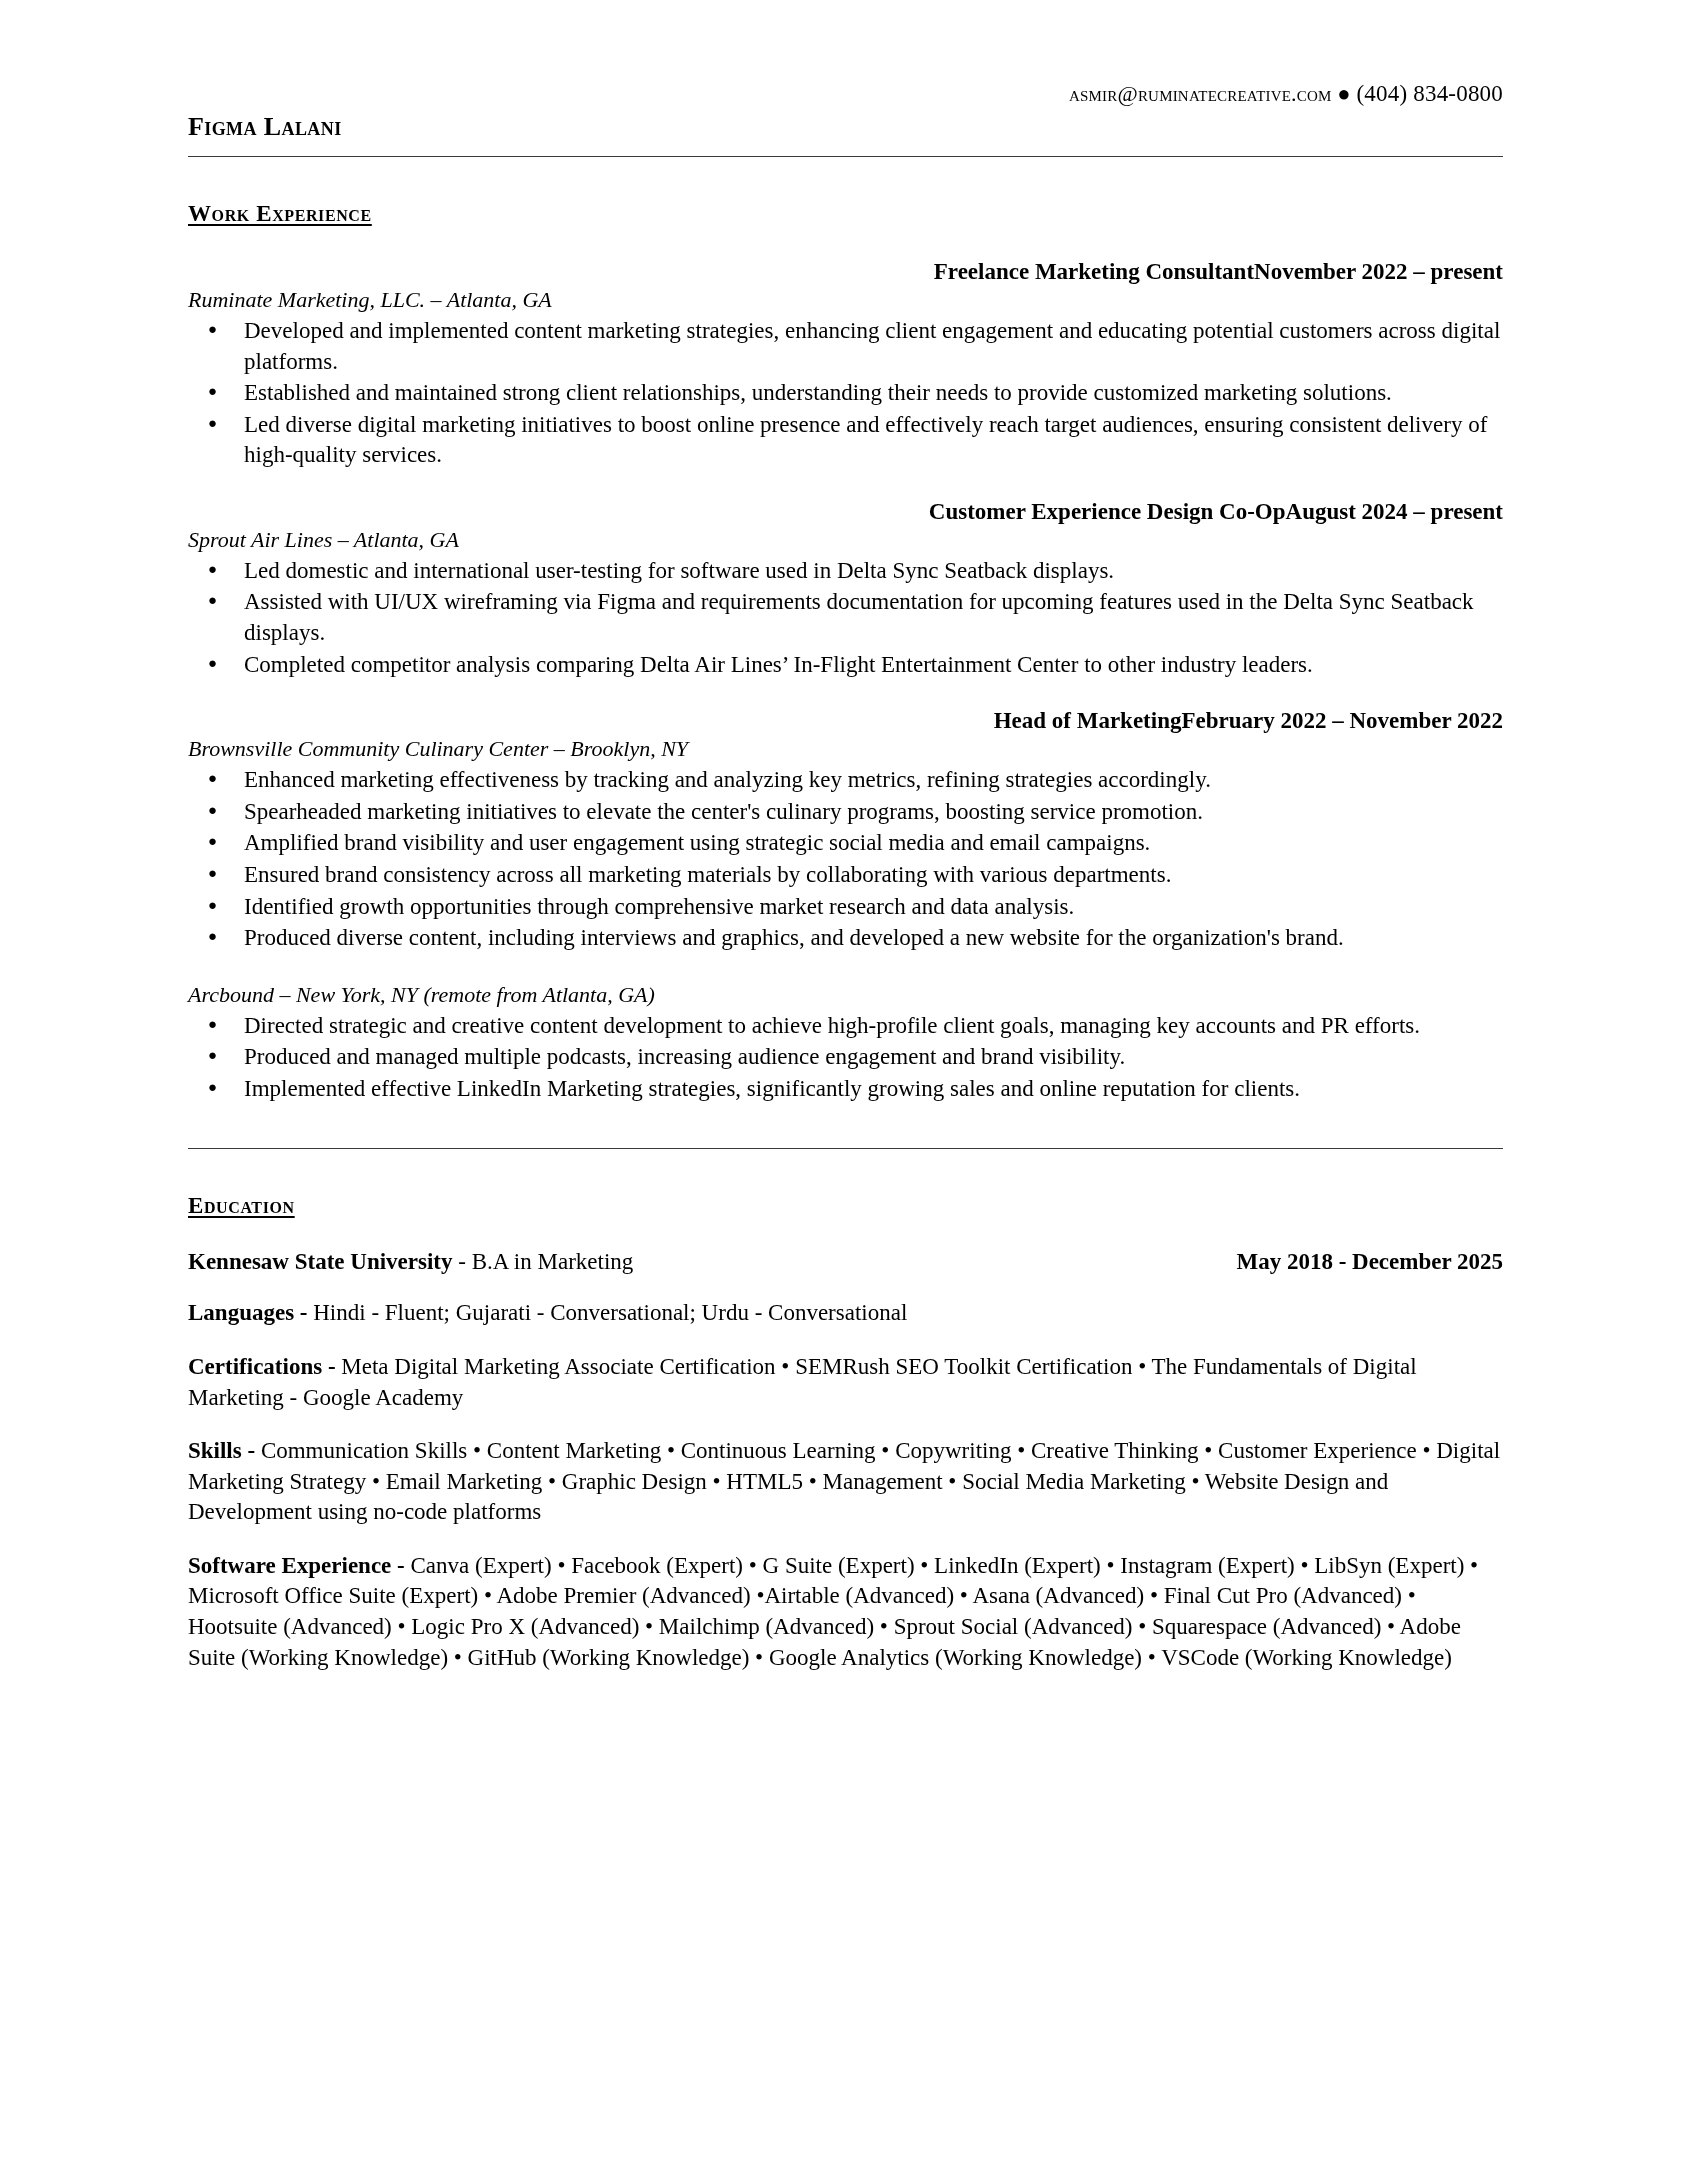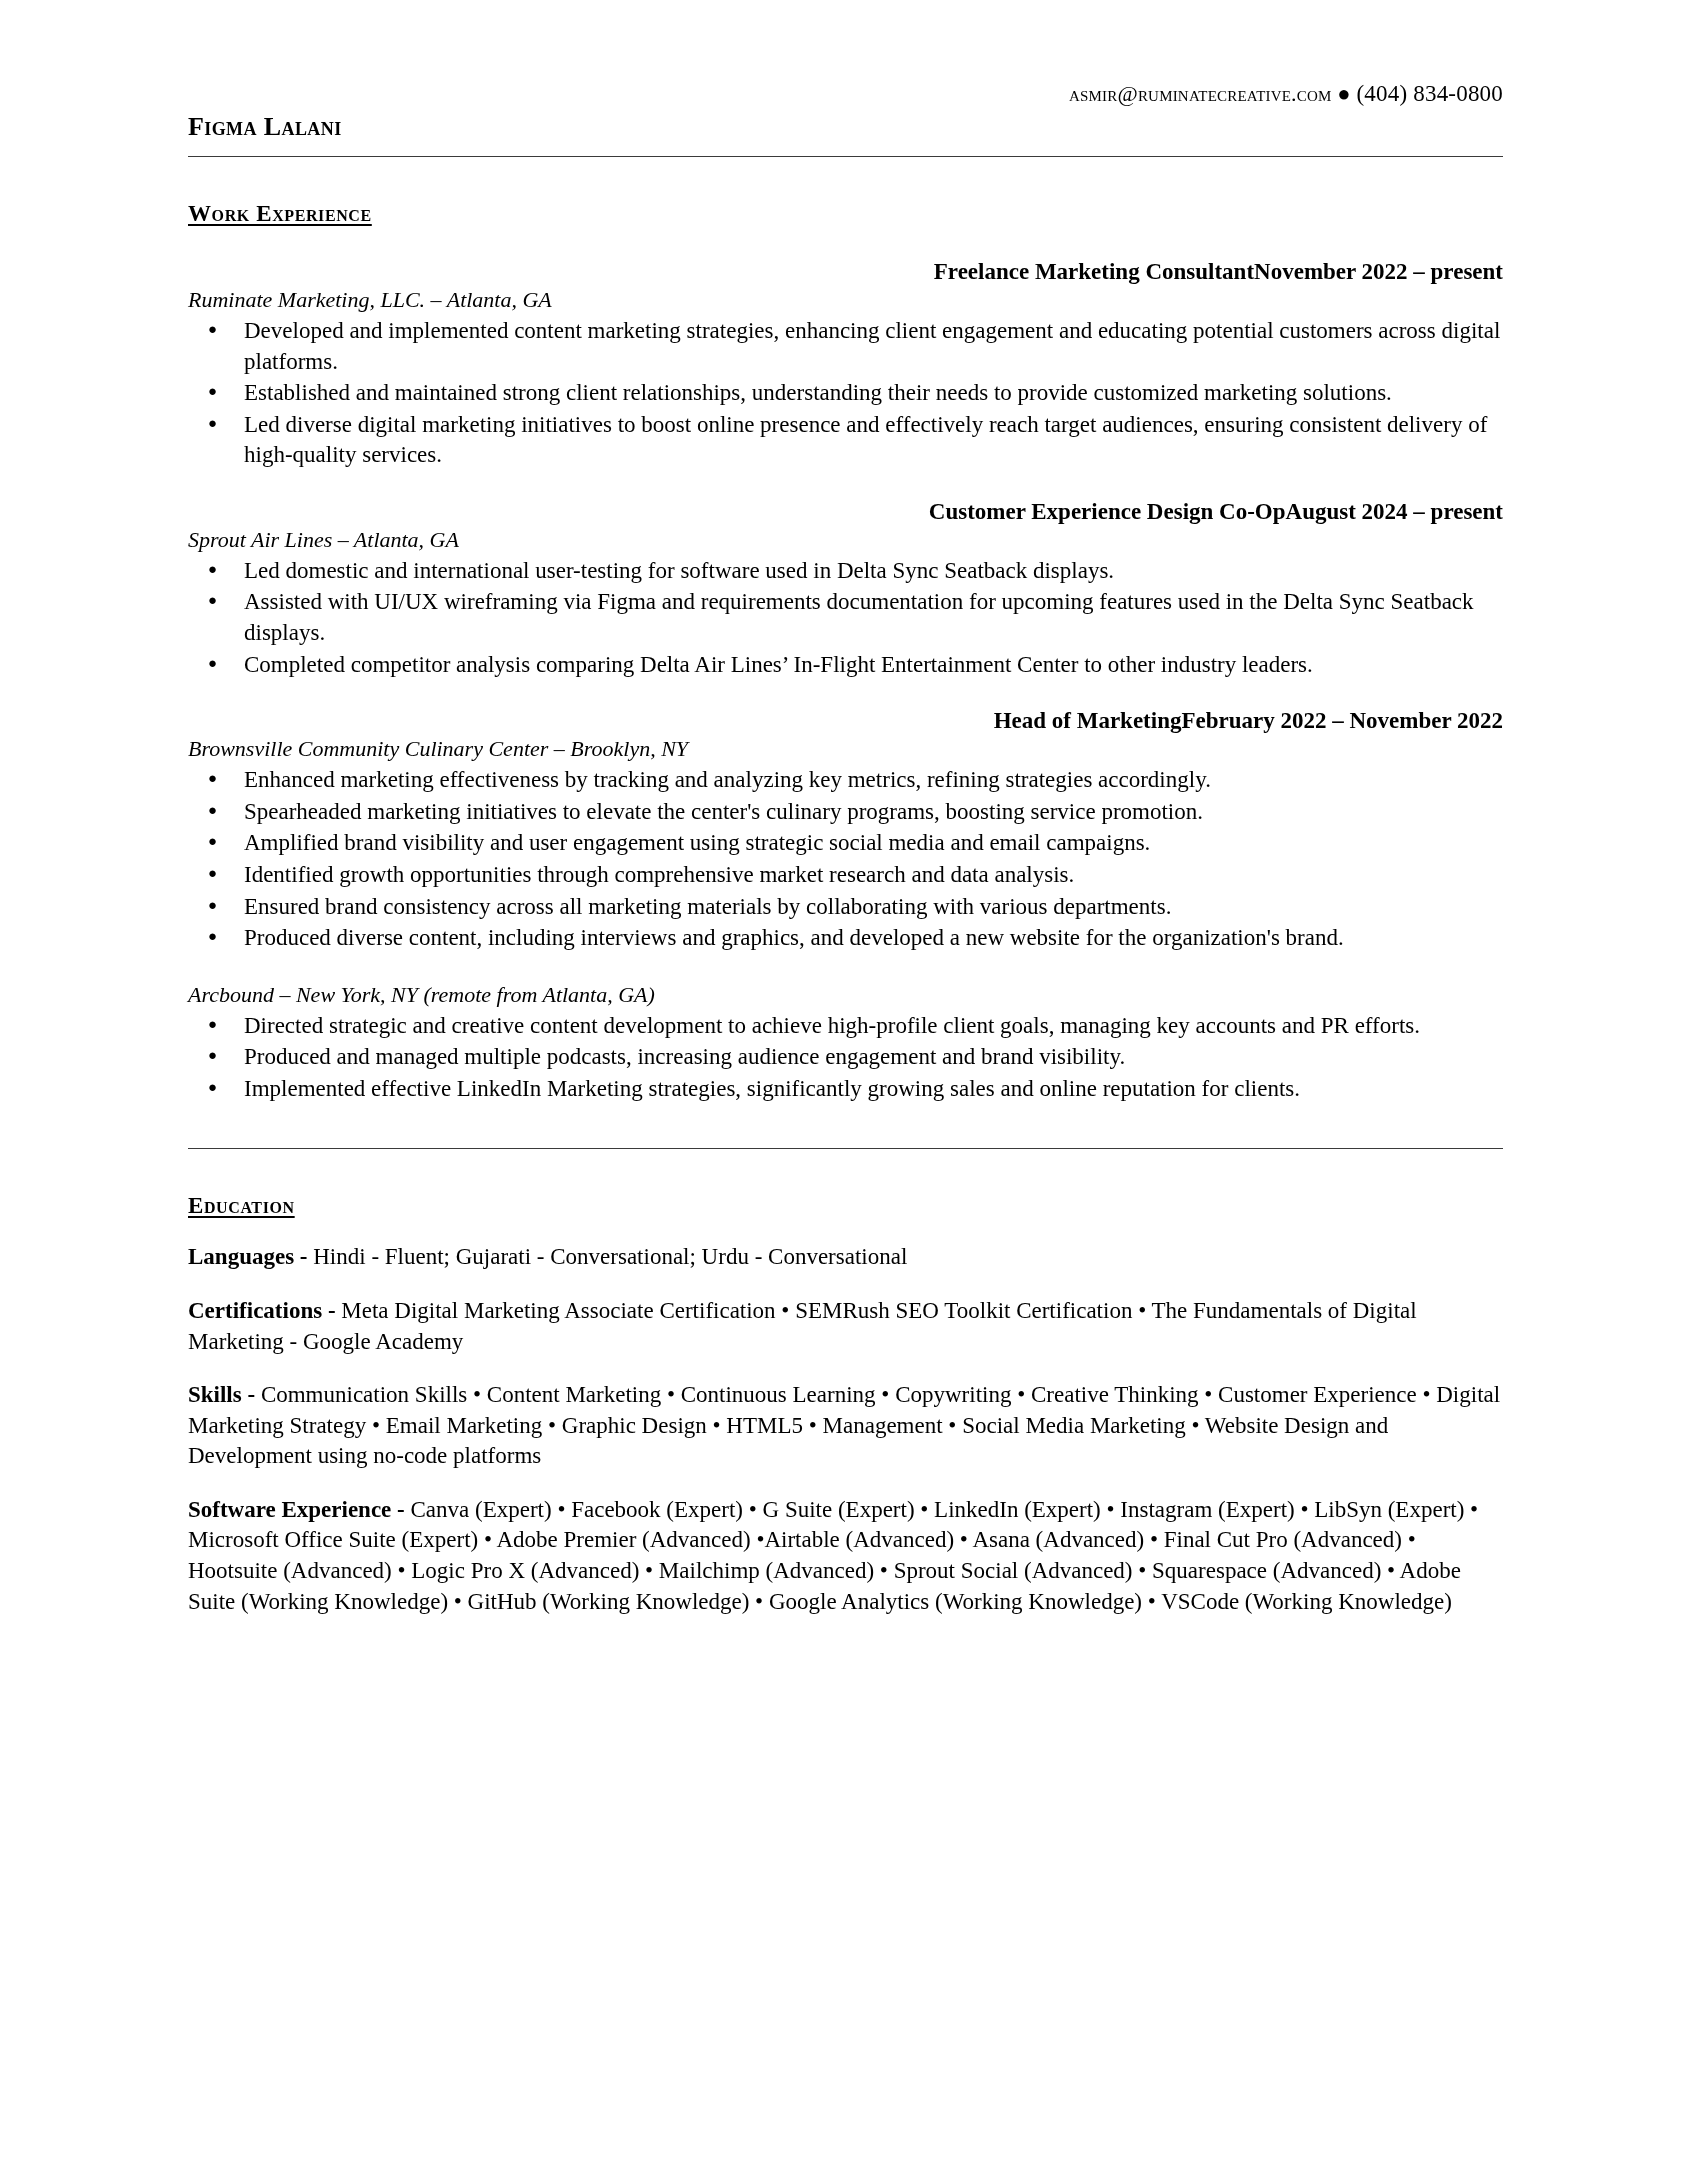--- a/index.html
+++ b/index.html
@@ -196,39 +196,45 @@
   <div class="job">
     <div class="job-head">
       <div class="job-title">Head of Marketing</div>
       <div class="job-dates">February 2022 – November 2022</div>
     </div>
     <div class="job-org">Brownsville Community Culinary Center – Brooklyn, NY</div>
     <ul class="bullets">
       <li>Enhanced marketing effectiveness by tracking and analyzing key metrics, refining strategies accordingly.</li>
       <li>Spearheaded marketing initiatives to elevate the center's culinary programs, boosting service promotion.</li>
       <li>Amplified brand visibility and user engagement using strategic social media and email campaigns.</li>
+      <li>Ensured brand consistency across all marketing materials by collaborating with various departments.</li>
       <li>Identified growth opportunities through comprehensive market research and data analysis.</li>
-      <li>Ensured brand consistency across all marketing materials by collaborating with various departments.</li>
       <li>Produced diverse content, including interviews and graphics, and developed a new website for the organization's brand.</li>
     </ul>
   </div>
 
   <div class="job">
     <div class="job-org">Arcbound – New York, NY (remote from Atlanta, GA)</div>
     <ul class="bullets">
       <li>Directed strategic and creative content development to achieve high-profile client goals, managing key accounts and PR efforts.</li>
       <li>Produced and managed multiple podcasts, increasing audience engagement and brand visibility.</li>
       <li>Implemented effective LinkedIn Marketing strategies, significantly growing sales and online reputation for clients.</li>
     </ul>
   </div>
 
   <hr class="rule mid">
 
   <div class="section-title">Education</div>
 
+  <div class="edu-row">
+    <div class="edu-school">
+      <b>Kennesaw State University</b><span> - </span><span>B.A in Marketing</span>
+    </div>
+    <div class="edu-dates">May 2018 - December 2025</div>
+  </div>
 
   <div class="info-block">
     <b>Languages - </b><span>Hindi - Fluent; Gujarati - Conversational; Urdu - Conversational</span>
   </div>
 
   <div class="info-block">
     <b>Certifications - </b><span>Meta Digital Marketing Associate Certification • SEMRush SEO Toolkit Certification • The Fundamentals of Digital Marketing - Google Academy</span>
   </div>
 
   <div class="info-block">

